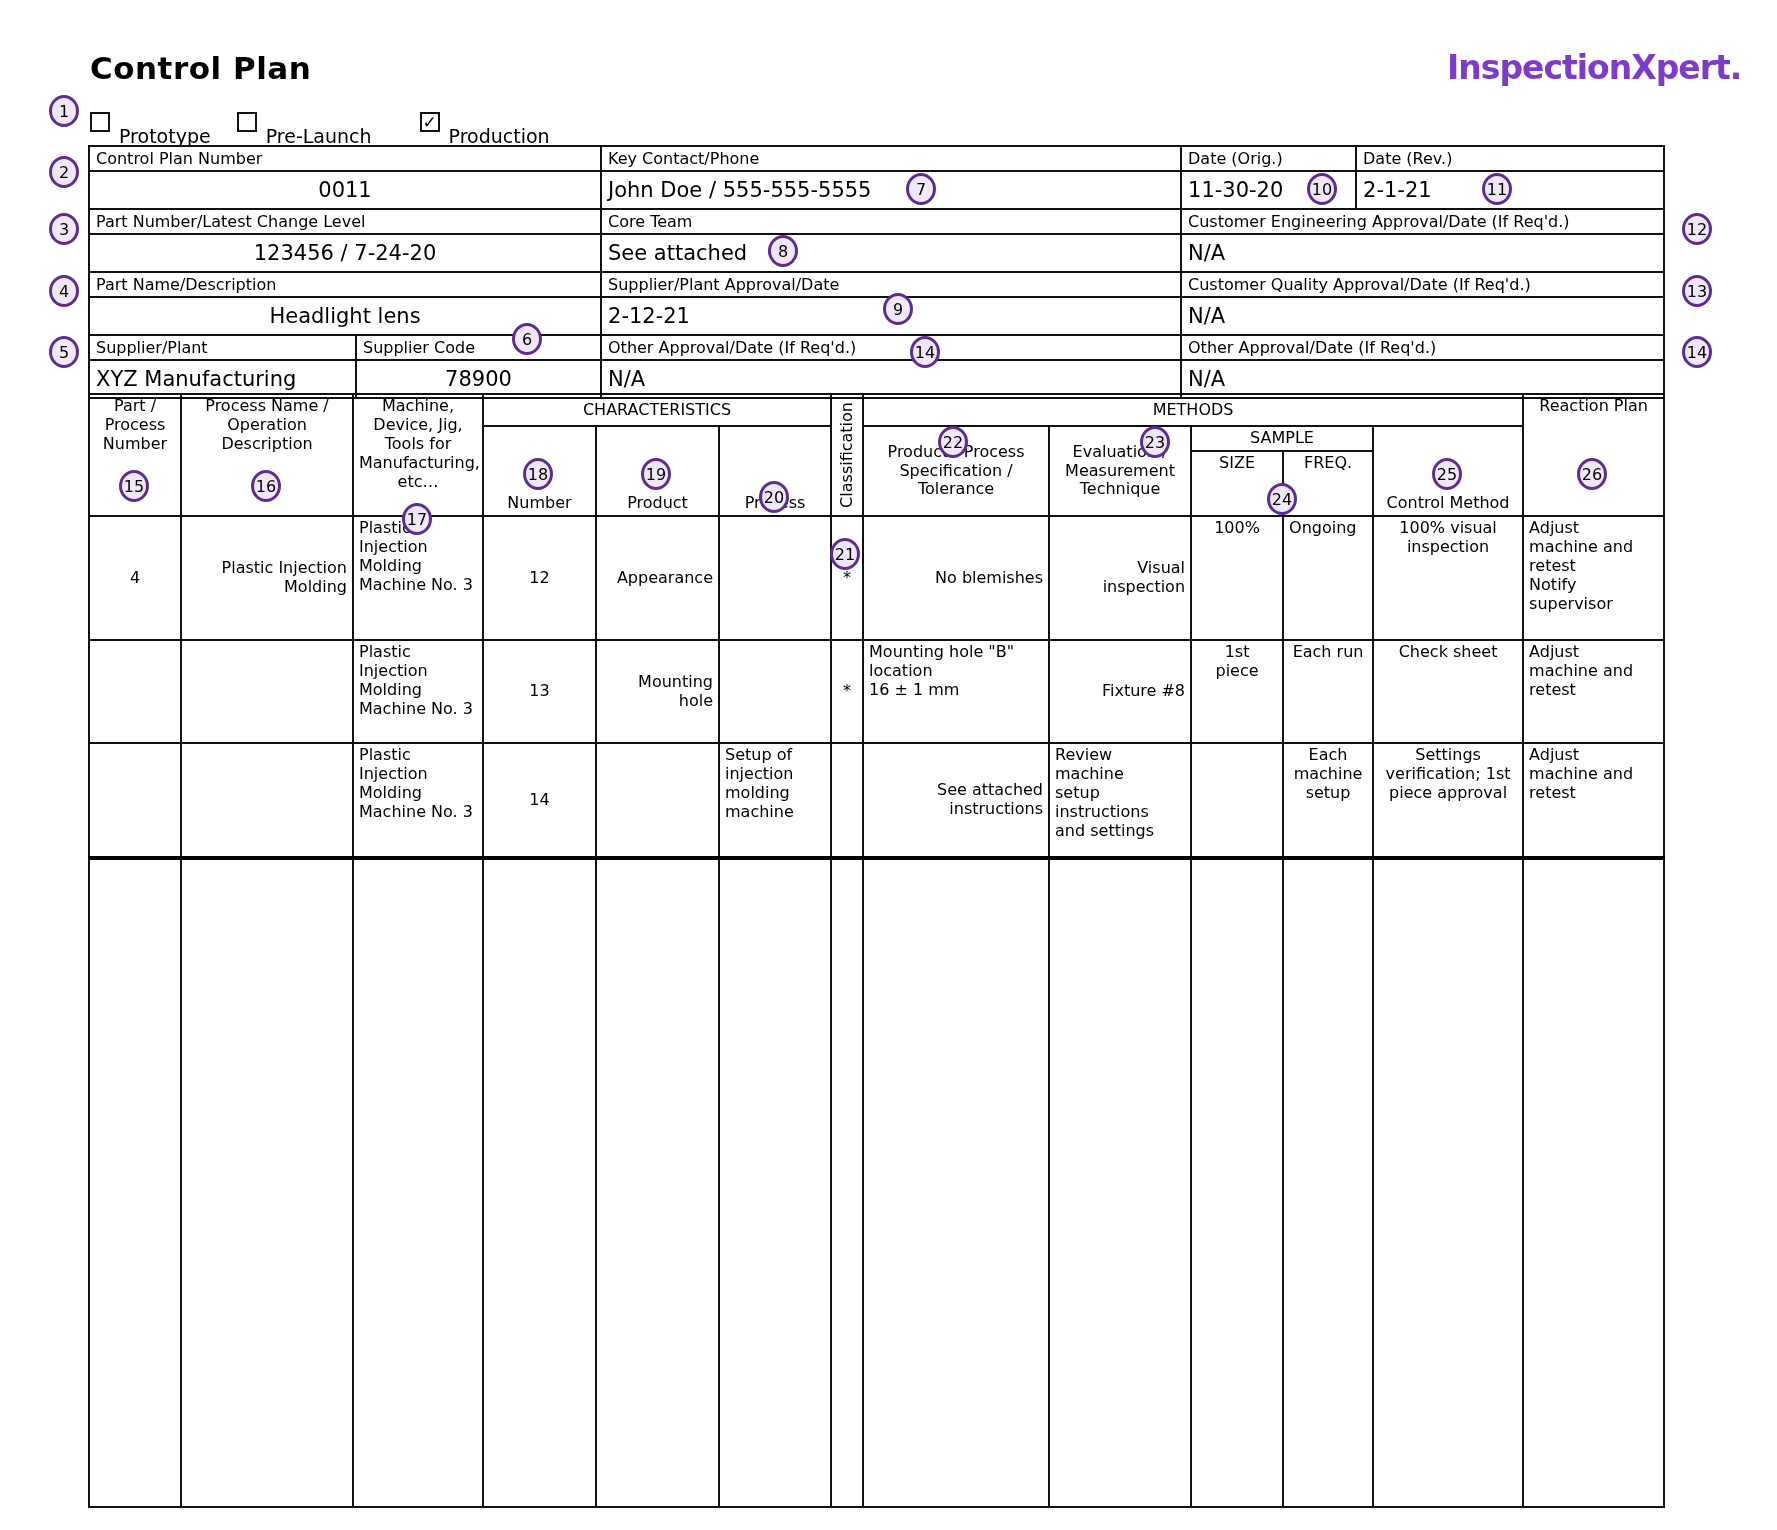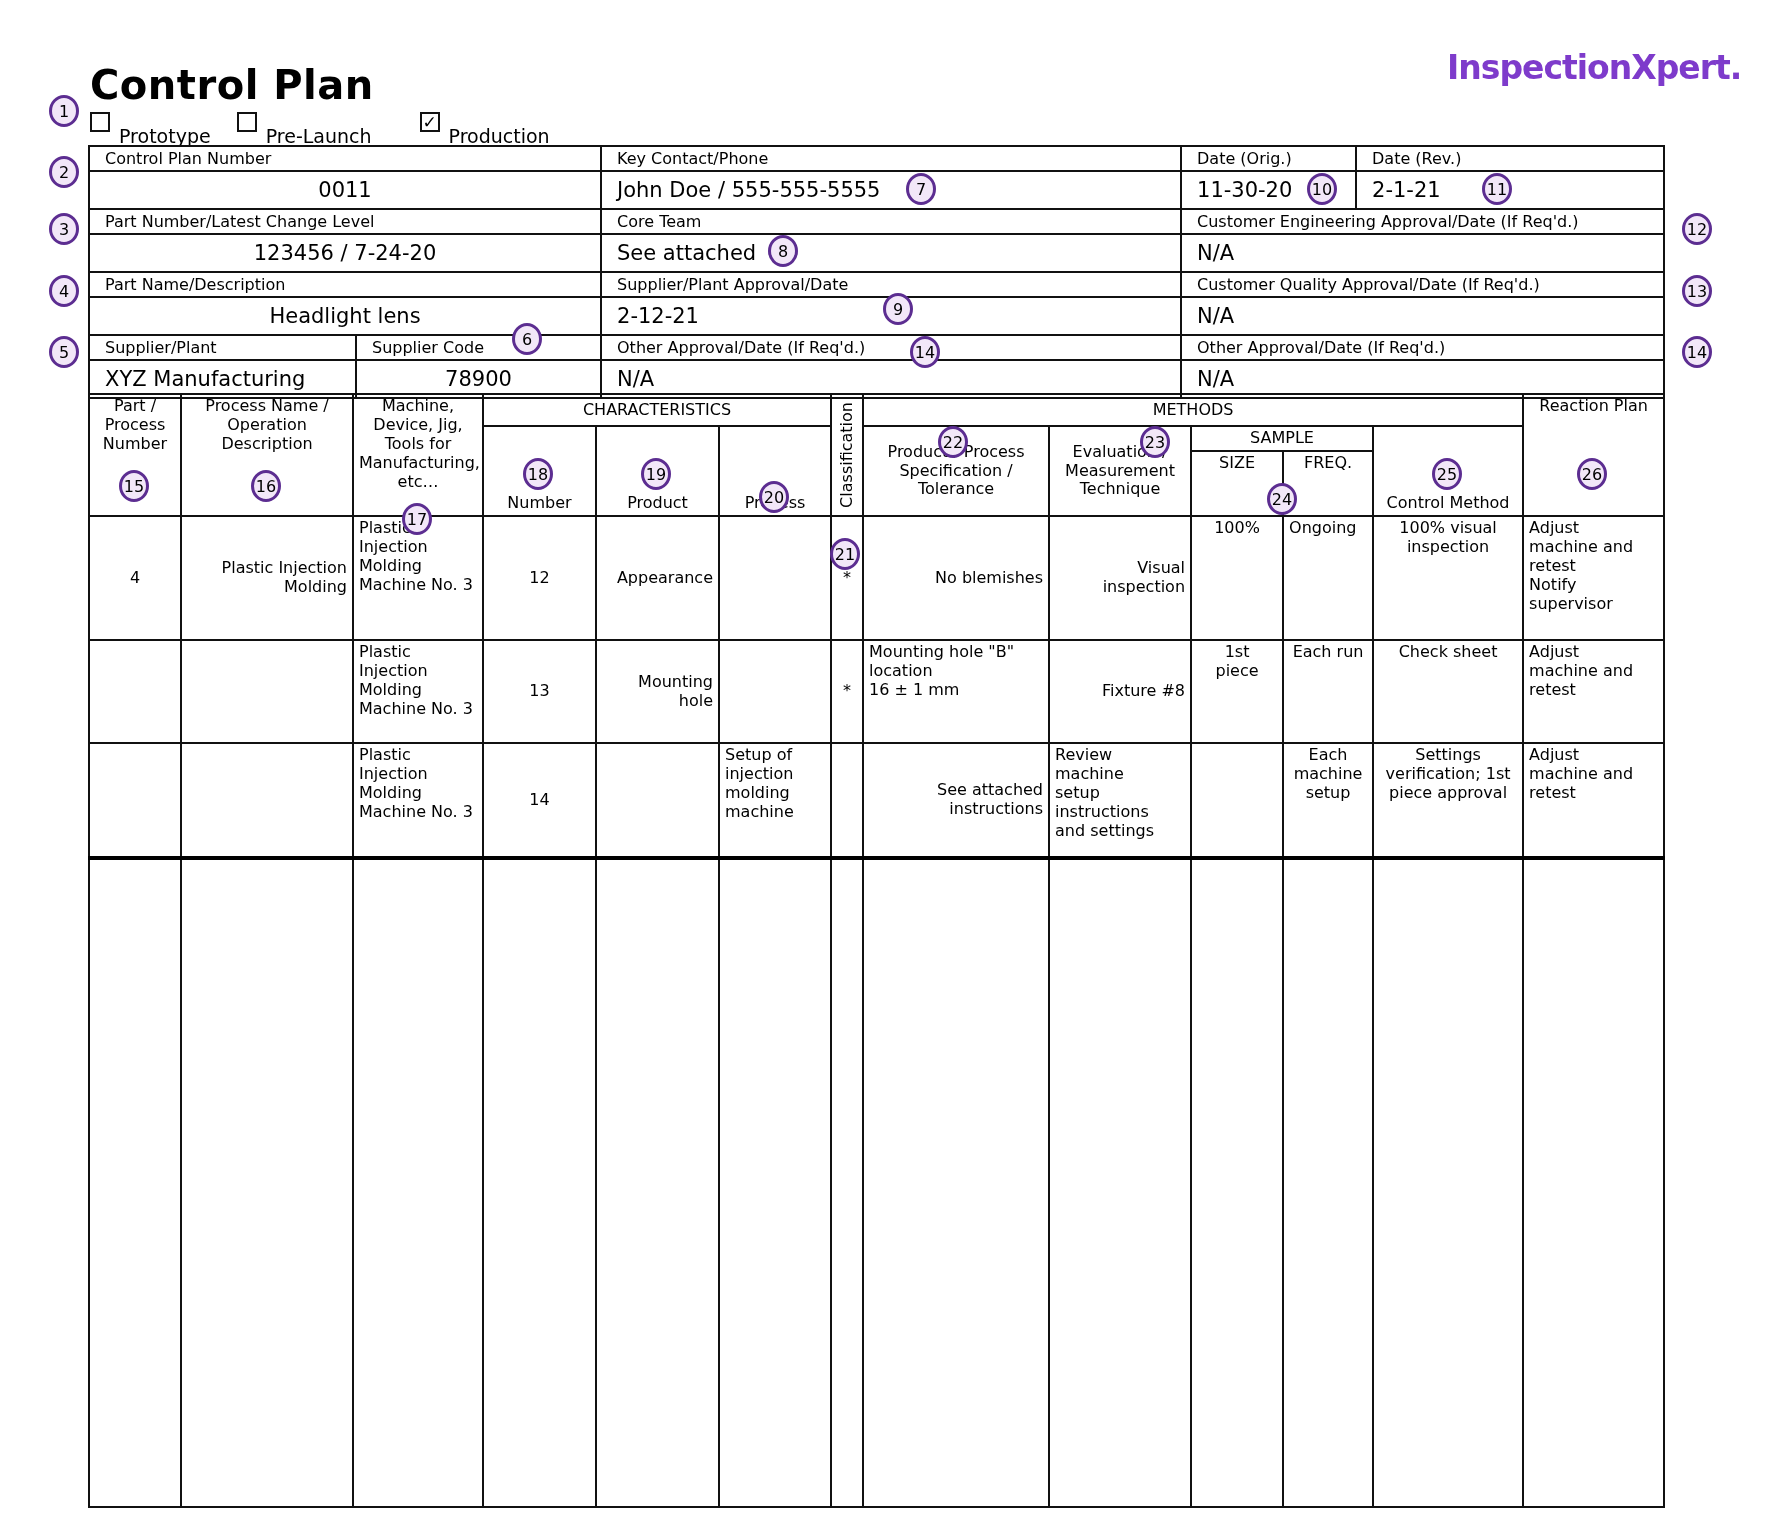--- a/index.html
+++ b/index.html
@@ -1,34 +1,34 @@
 <!DOCTYPE html>
 <html><head>
 <meta charset="utf-8">
 <style>
   html,body{margin:0;padding:0;background:#ffffff;}
   .page{position:relative;width:1777px;height:1530px;background:#fff;overflow:hidden;
         font-family:"DejaVu Sans","Liberation Sans",sans-serif;color:#000;}
   
-  .title{position:absolute;left:90px;top:62px;font-size:40px;font-weight:bold;letter-spacing:.5px;}
+  .title{position:absolute;left:90px;top:50px;font-size:31px;font-weight:bold;letter-spacing:.5px;}
   .logo{position:absolute;left:1447px;top:48px;font-size:33px;font-weight:bold;color:#7E3BCB;letter-spacing:-1px;}
   .phase-row{position:absolute;left:90px;top:97px;display:flex;align-items:center;font-size:19px;}
   .cb{width:20px;height:20px;border:2.5px solid #111;box-sizing:border-box;display:inline-flex;
       align-items:center;justify-content:center;font-size:17px;font-weight:bold;margin-right:9px;background:#fff;}
   .cb-label{margin-right:26px;margin-top:28px;}
   .cb-label.last{margin-right:0;}
   .gap{width:22px;}
   
   .callout{position:absolute;width:30px;height:32px;border:3px solid #5C2D91;border-radius:50%;
            background:#F2E7F8;box-sizing:border-box;display:flex;align-items:center;justify-content:center;
            font-size:16px;color:#000;transform:translate(-50%,-50%);z-index:6;}
   
   table{border-collapse:collapse;table-layout:fixed;}
   .hdr{position:absolute;left:88px;top:145px;width:1575px;}
-  .hdr td{border:2px solid #111;padding:1px 15px;overflow:hidden;}
+  .hdr td{border:2px solid #111;padding:1px 6px;overflow:hidden;}
   .hdr tr.lbl td{height:21px;font-size:16px;vertical-align:middle;}
   .hdr tr.val td{height:34px;font-size:21px;vertical-align:middle;margin-top:36px;}
   .center{text-align:center;}
   .right{text-align:center;}
   
   .grid{position:absolute;left:88px;top:393px;width:1575px;height:1115px;}
   .grid th,.grid td{border:2px solid #111;padding:2px 5px;font-weight:normal;font-size:16px;
                     line-height:1.18;white-space:pre-line;overflow:hidden;box-sizing:border-box;}
   .grid th{text-align:center;vertical-align:middle;}
   .grid th.top{vertical-align:top;}

